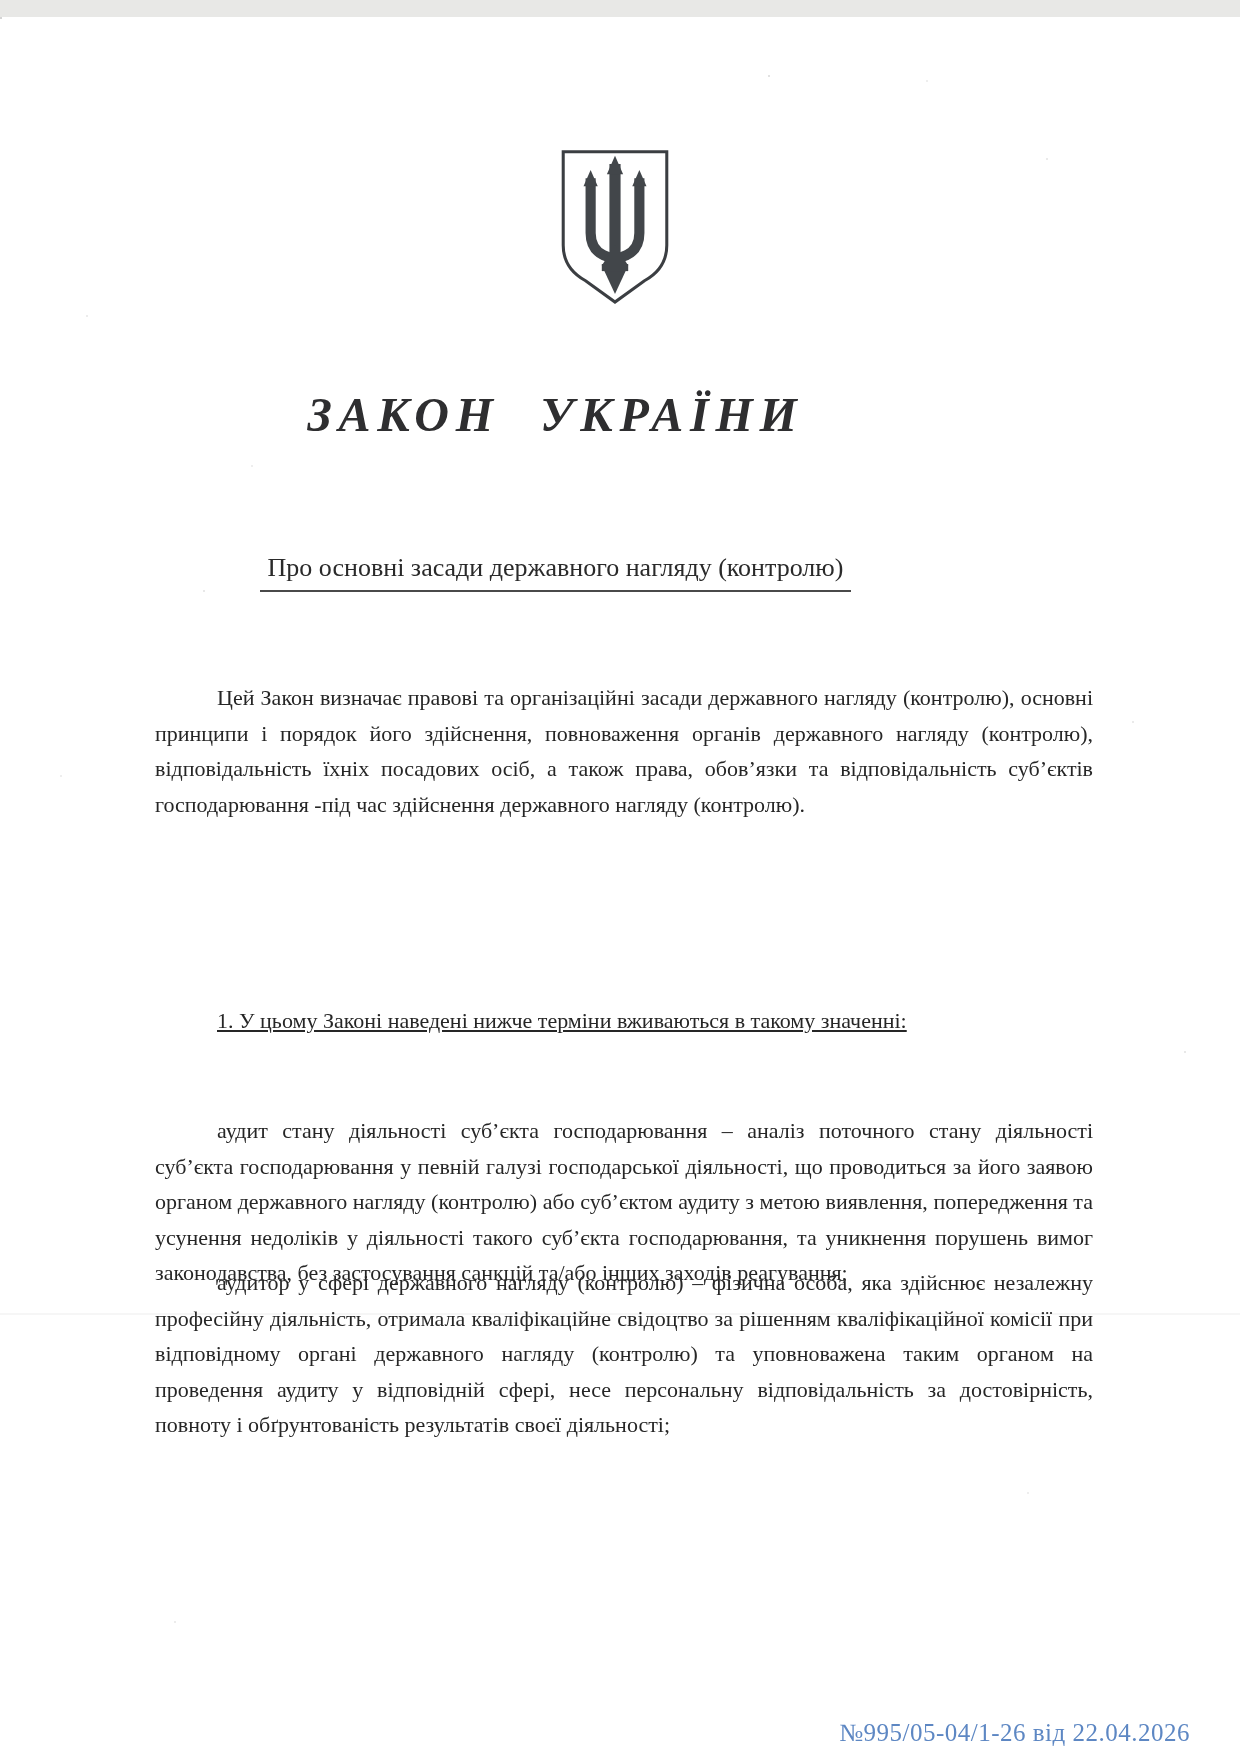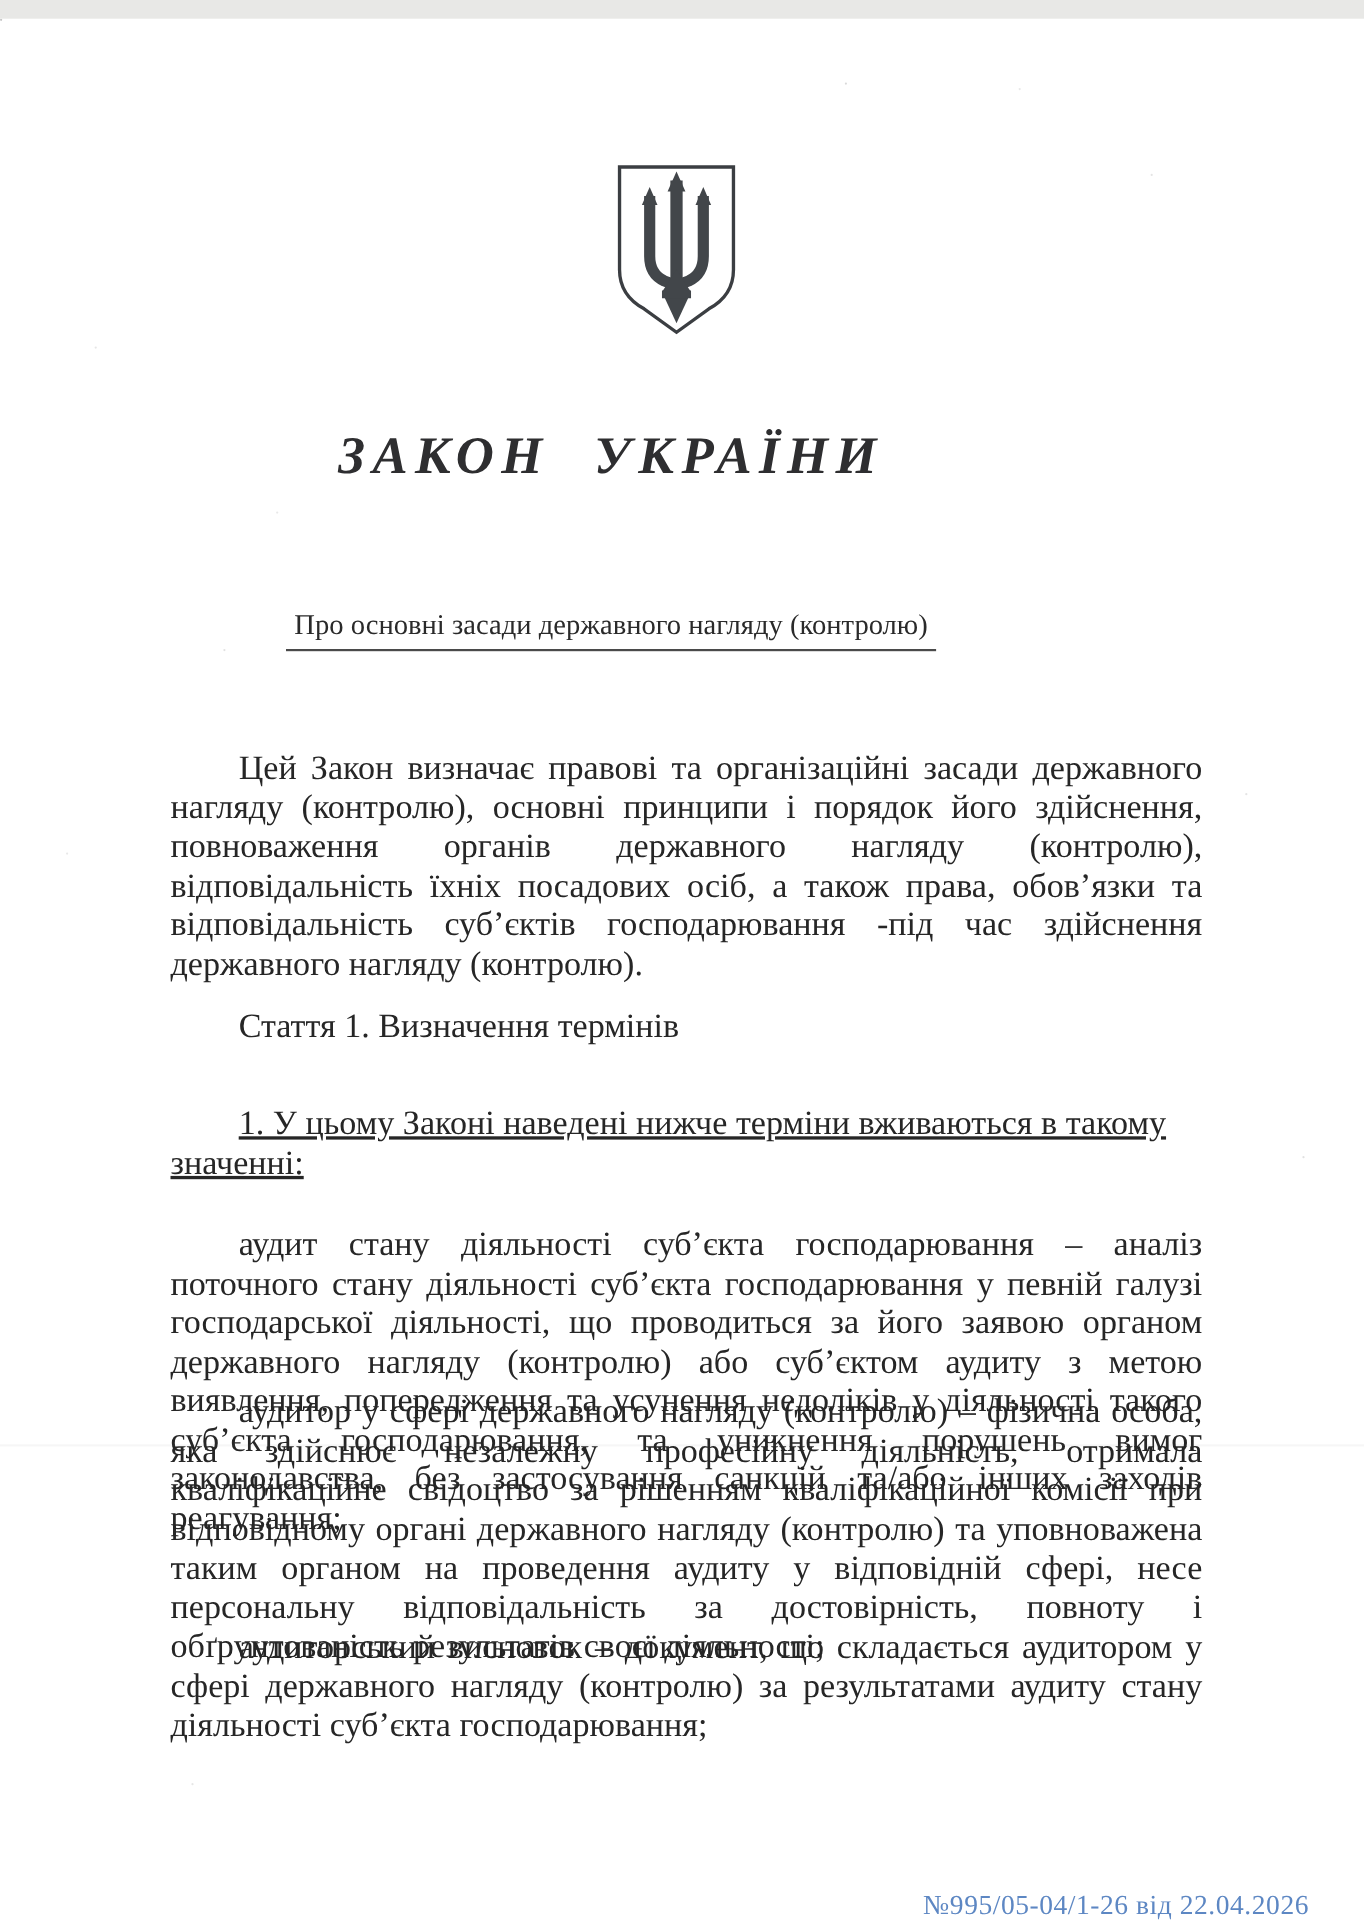--- a/index.html
+++ b/index.html
@@ -30,21 +30,21 @@
   .doc-subtitle{
     display:inline-block;
     font-size:26px;color:#2a2a2a;
     padding:0 8px 7px 8px;
     border-bottom:2px solid #4a4a4a;
     text-align:center;
   }
   
   .para{
     position:absolute;left:155px;width:938px;margin:0;
-    font-size:31px;line-height:35.5px;
+    font-size:22px;line-height:35.5px;
     text-align:justify;text-indent:62px;
     color:#262626;
   }
   .para.single{text-align:left;}
   .p-preamble{top:663px;}
   .p-article-heading{top:898px;}
   .p-clause-intro{top:986px;text-decoration:underline;}
   .p-def-0{top:1096px;}
   .p-def-1{top:1248px;font-family:Liberation Serif, serif;}
   .p-def-2{top:1462px;}
@@ -100,28 +100,26 @@
   </div>
 
   <div class="doc-title">ЗАКОН УКРАЇНИ</div>
 
   <div class="doc-subtitle-wrap">
     <span class="doc-subtitle">Про основні засади державного нагляду (контролю)</span>
   </div>
 
   <p class="para p-preamble">Цей Закон визначає правові та організаційні засади державного нагляду (контролю), основні принципи і порядок його здійснення, повноваження органів державного нагляду (контролю), відповідальність їхніх посадових осіб, а також права, обов’язки та відповідальність суб’єктів господарювання -під час здійснення державного нагляду (контролю).</p>
 
-  <p class="para single p-article-heading">Стаття 1. Визначення термінів</p>
 
   <p class="para single p-clause-intro">1. У цьому Законі наведені нижче терміни вживаються в такому значенні:</p>
 
   <p class="para p-def-0">аудит стану діяльності суб’єкта господарювання – аналіз поточного стану діяльності суб’єкта господарювання у певній галузі господарської діяльності, що проводиться за його заявою органом державного нагляду (контролю) або суб’єктом аудиту з метою виявлення, попередження та усунення недоліків у діяльності такого суб’єкта господарювання, та уникнення порушень вимог законодавства, без застосування санкцій та/або інших заходів реагування;</p>
 
   <p class="para p-def-1">аудитор у сфері державного нагляду (контролю) – фізична особа, яка здійснює незалежну професійну діяльність, отримала кваліфікаційне свідоцтво за рішенням кваліфікаційної комісії при відповідному органі державного нагляду (контролю) та уповноважена таким органом на проведення аудиту у відповідній сфері, несе персональну відповідальність за достовірність, повноту і обґрунтованість результатів своєї діяльності;</p>
 
-  <p class="para p-def-2">аудиторський висновок – документ, що складається аудитором у сфері державного нагляду (контролю) за результатами аудиту стану діяльності суб’єкта господарювання;</p>
 
   <div class="footer-ref" style="color: rgb(93, 135, 195);">№995/05-04/1-26 від 22.04.2026</div>
 
   <div class="scan-line"></div>
   <div class="scan-noise"></div>
 
 </div>
 
 </body></html>

